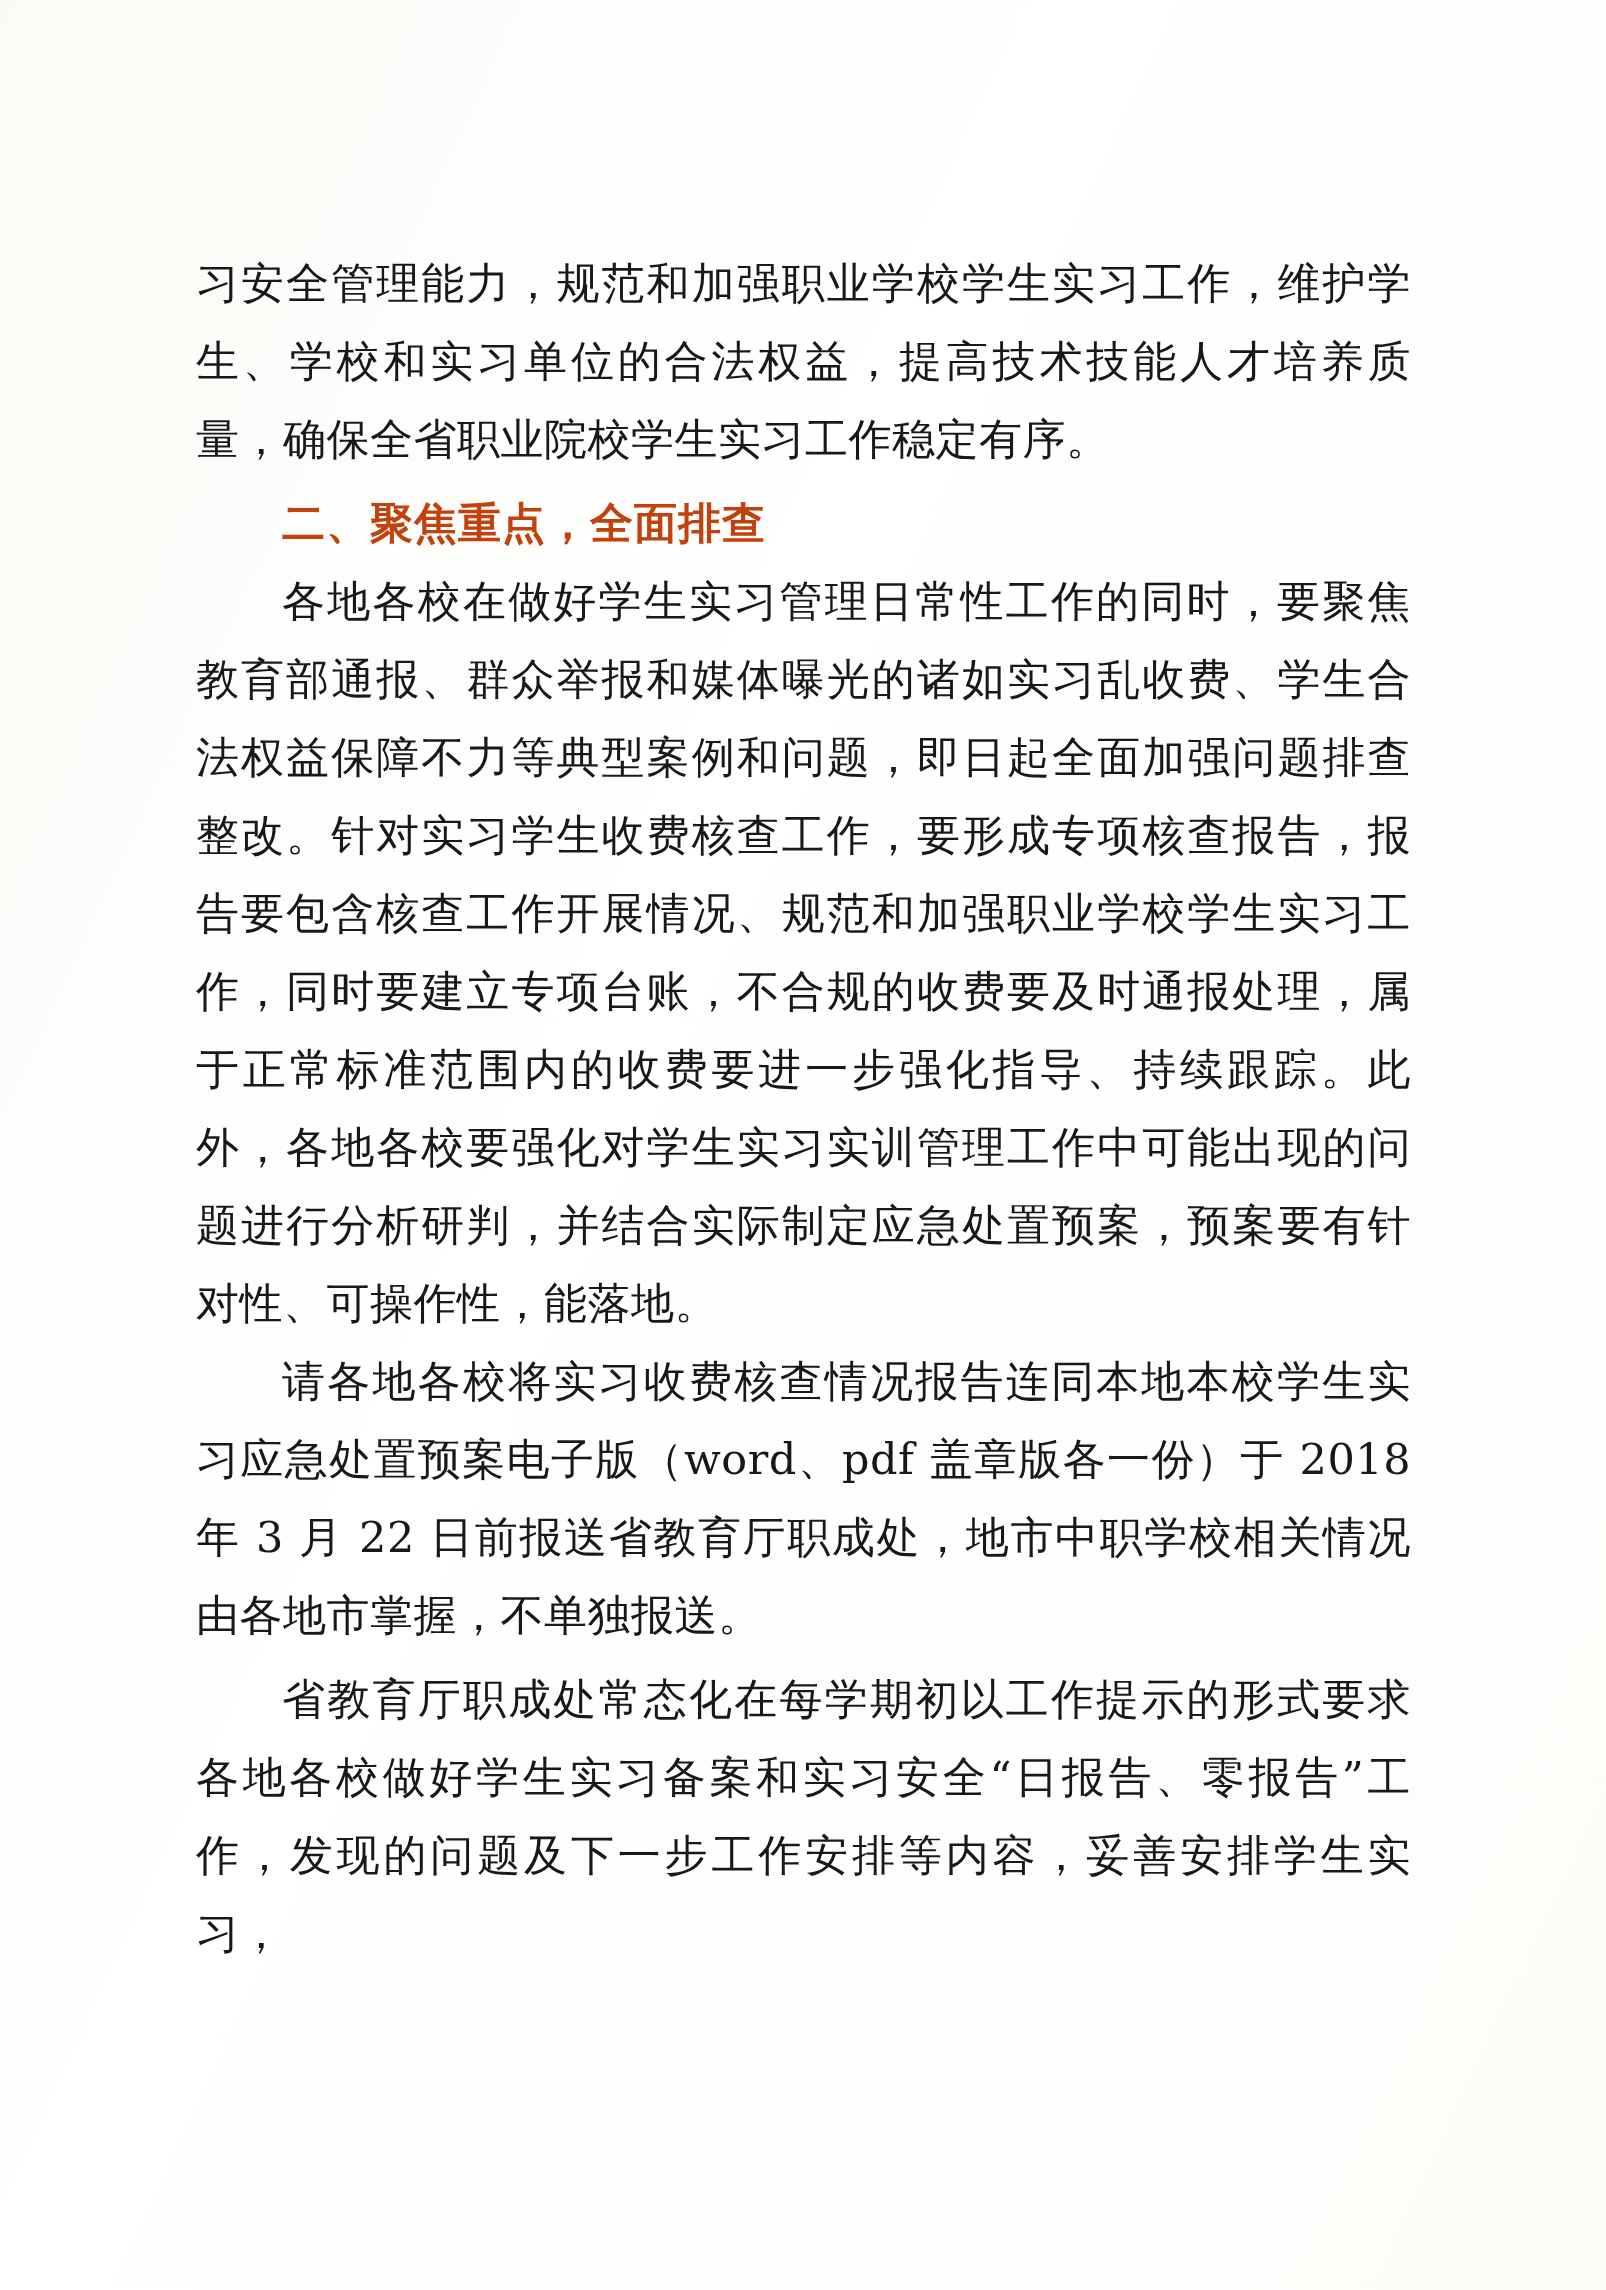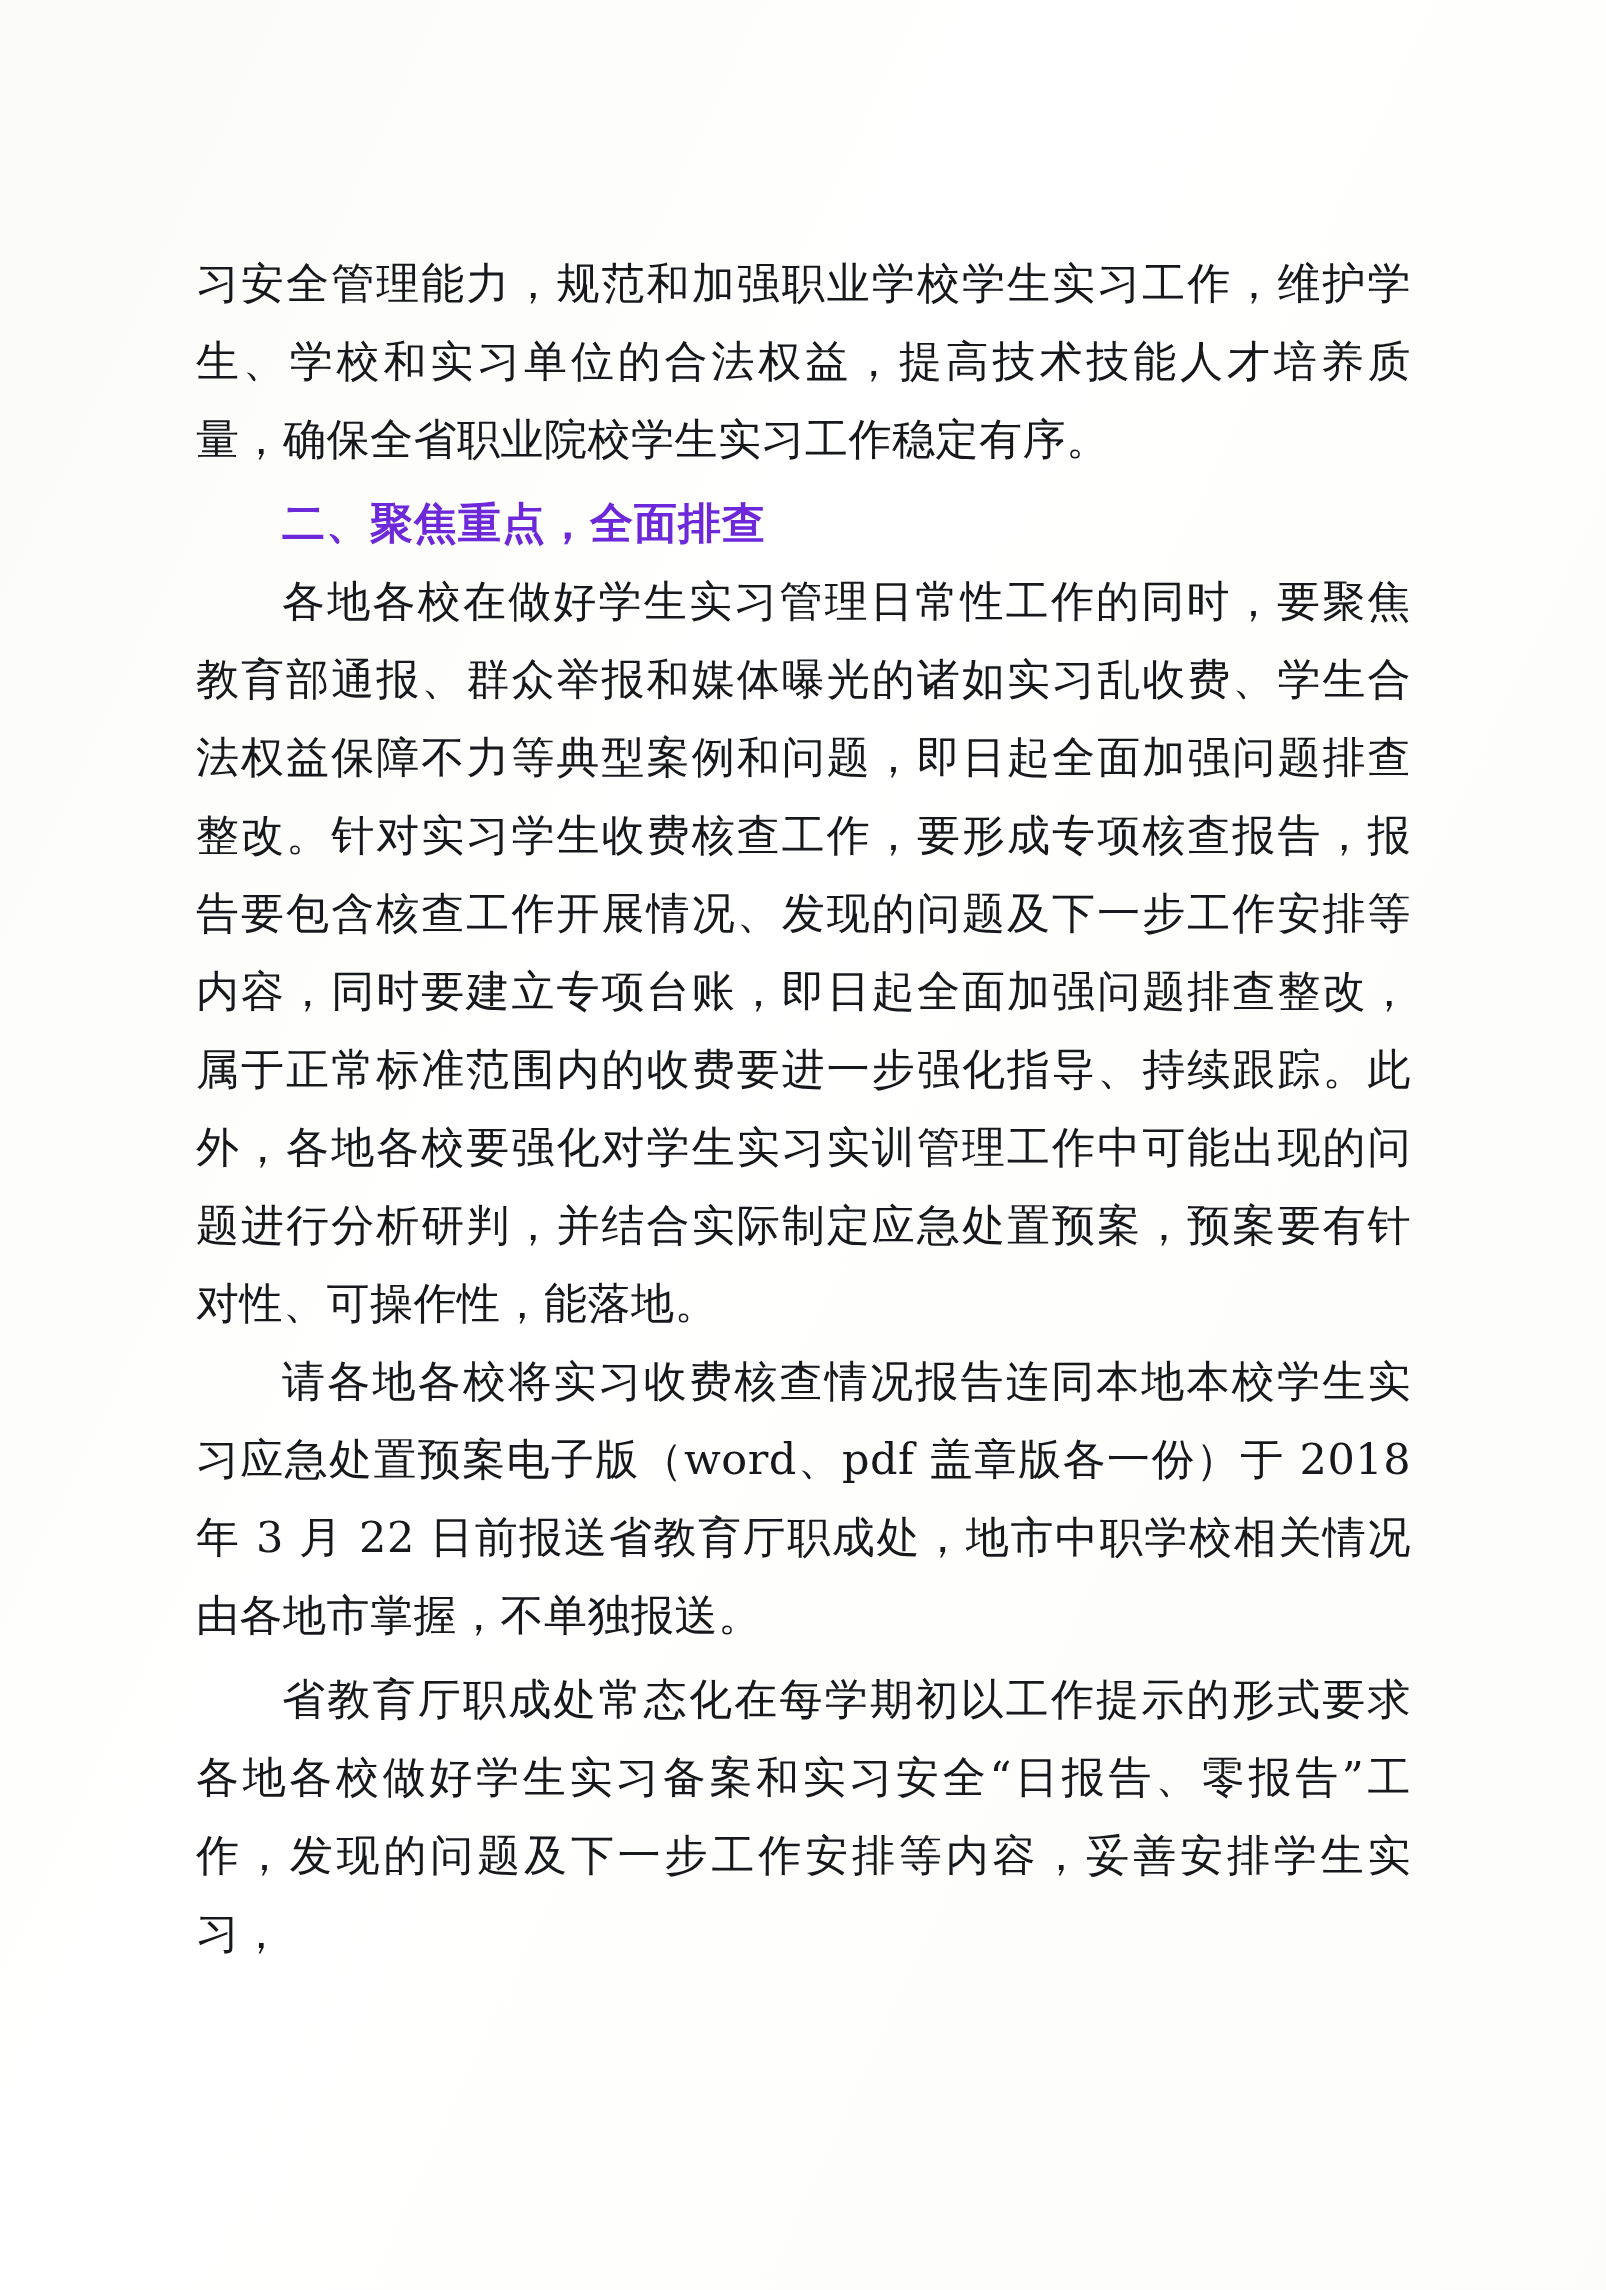--- a/index.html
+++ b/index.html
@@ -41,21 +41,21 @@
     letter-spacing: 0.5px;
     margin: 0 0 0 0;
     font-family: "DejaVu Serif", serif;
   }
   .indent {
     text-indent: 86px;
   }
   .heading {
     font-size: 43px;
     line-height: 78px;
-    color: #6d28d9;
+    color: #c2410c;
     font-weight: bold;
     text-indent: 86px;
     letter-spacing: 1px;
     margin: 0;
     font-family: "DejaVu Sans", sans-serif;
   }
   .blockgap {
     height: 6px;
   }
 </style>
@@ -66,21 +66,21 @@
   <div class="paper-tint"></div>
 
   <div class="content">
 
     <p class="para">习安全管理能力，规范和加强职业学校学生实习工作，维护学生、学校和实习单位的合法权益，提高技术技能人才培养质量，确保全省职业院校学生实习工作稳定有序。</p>
 
     <div class="blockgap"></div>
 
     <p class="heading">二、聚焦重点，全面排查</p>
 
-    <p class="para indent">各地各校在做好学生实习管理日常性工作的同时，要聚焦教育部通报、群众举报和媒体曝光的诸如实习乱收费、学生合法权益保障不力等典型案例和问题，即日起全面加强问题排查整改。针对实习学生收费核查工作，要形成专项核查报告，报告要包含核查工作开展情况、发现的问题及下一步工作安排等内容，同时要建立专项台账，即日起全面加强问题排查整改，属于正常标准范围内的收费要进一步强化指导、持续跟踪。此外，各地各校要强化对学生实习实训管理工作中可能出现的问题进行分析研判，并结合实际制定应急处置预案，预案要有针对性、可操作性，能落地。</p>
+    <p class="para indent">各地各校在做好学生实习管理日常性工作的同时，要聚焦教育部通报、群众举报和媒体曝光的诸如实习乱收费、学生合法权益保障不力等典型案例和问题，即日起全面加强问题排查整改。针对实习学生收费核查工作，要形成专项核查报告，报告要包含核查工作开展情况、规范和加强职业学校学生实习工作，同时要建立专项台账，不合规的收费要及时通报处理，属于正常标准范围内的收费要进一步强化指导、持续跟踪。此外，各地各校要强化对学生实习实训管理工作中可能出现的问题进行分析研判，并结合实际制定应急处置预案，预案要有针对性、可操作性，能落地。</p>
 
     <p class="para indent">请各地各校将实习收费核查情况报告连同本地本校学生实习应急处置预案电子版（word、pdf 盖章版各一份）于 2018 年 3 月 22 日前报送省教育厅职成处，地市中职学校相关情况由各地市掌握，不单独报送。</p>
 
     <div class="blockgap"></div>
 
 
     <p class="para indent">省教育厅职成处常态化在每学期初以工作提示的形式要求各地各校做好学生实习备案和实习安全“日报告、零报告”工作，发现的问题及下一步工作安排等内容，妥善安排学生实习，</p>
 
   </div>
 </div>

